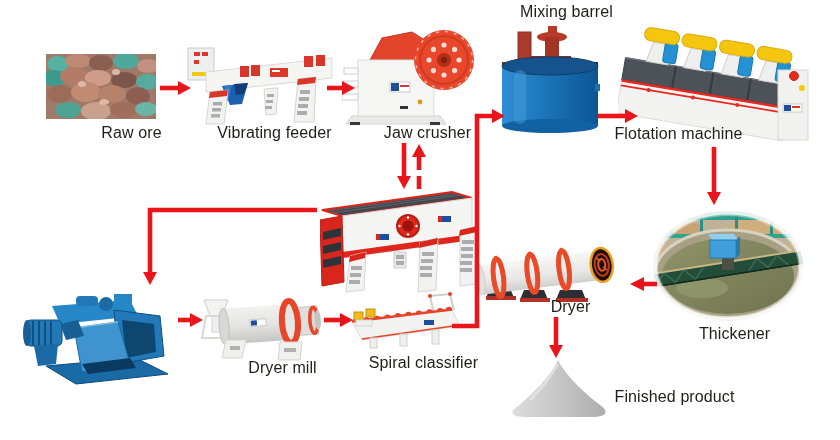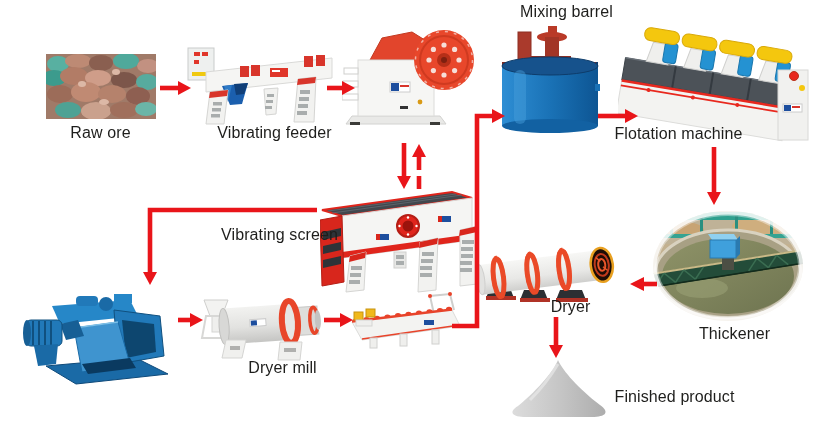--- a/index.html
+++ b/index.html
@@ -447,23 +447,24 @@
           <stop offset="0" stop-color="#dcdcdc"></stop>
             <stop offset="0.5" stop-color="#c6c6c6"></stop>
             <stop offset="1" stop-color="#adadad"></stop>
         </linearGradient>
       </defs>
       <path d="M56,2 C52,12 38,30 16,48 C6,54 10,59 24,59 L90,59 C104,59 108,54 98,47 C76,30 61,13 56,2 Z" fill="url(#fp)"></path>
       <path d="M56,6 C50,16 42,28 28,42" stroke="#e8e8e8" stroke-width="3" fill="none" opacity="0.7"></path>
     </svg>
   </div>
 
-  <div class="lbl" style="left:81px;top:124px">Raw ore</div>
+  <div class="lbl" style="left:112px;top:124px">Raw ore</div>
   <div class="lbl" style="left:255px;top:124px">Vibrating feeder</div>
+  <div class="lbl" style="left:408px;top:124px">Jaw crusher</div>
   <div class="lbl" style="left:547px;top:3px">Mixing barrel</div>
   <div class="lbl" style="left:659px;top:125px">Flotation machine</div>
-  <div class="lbl" style="left:260px;top:226px">Vibrating screen</div>
   <div class="lbl" style="left:263px;top:359px">Dryer mill</div>
+  <div class="lbl" style="left:404px;top:354px">Spiral classifier</div>
   <div class="lbl" style="left:551px;top:298px">Dryer</div>
   <div class="lbl" style="left:715px;top:325px">Thickener</div>
   <div class="lbl" style="left:655px;top:388px">Finished product</div>
 
 </div>
 
 </body></html>

